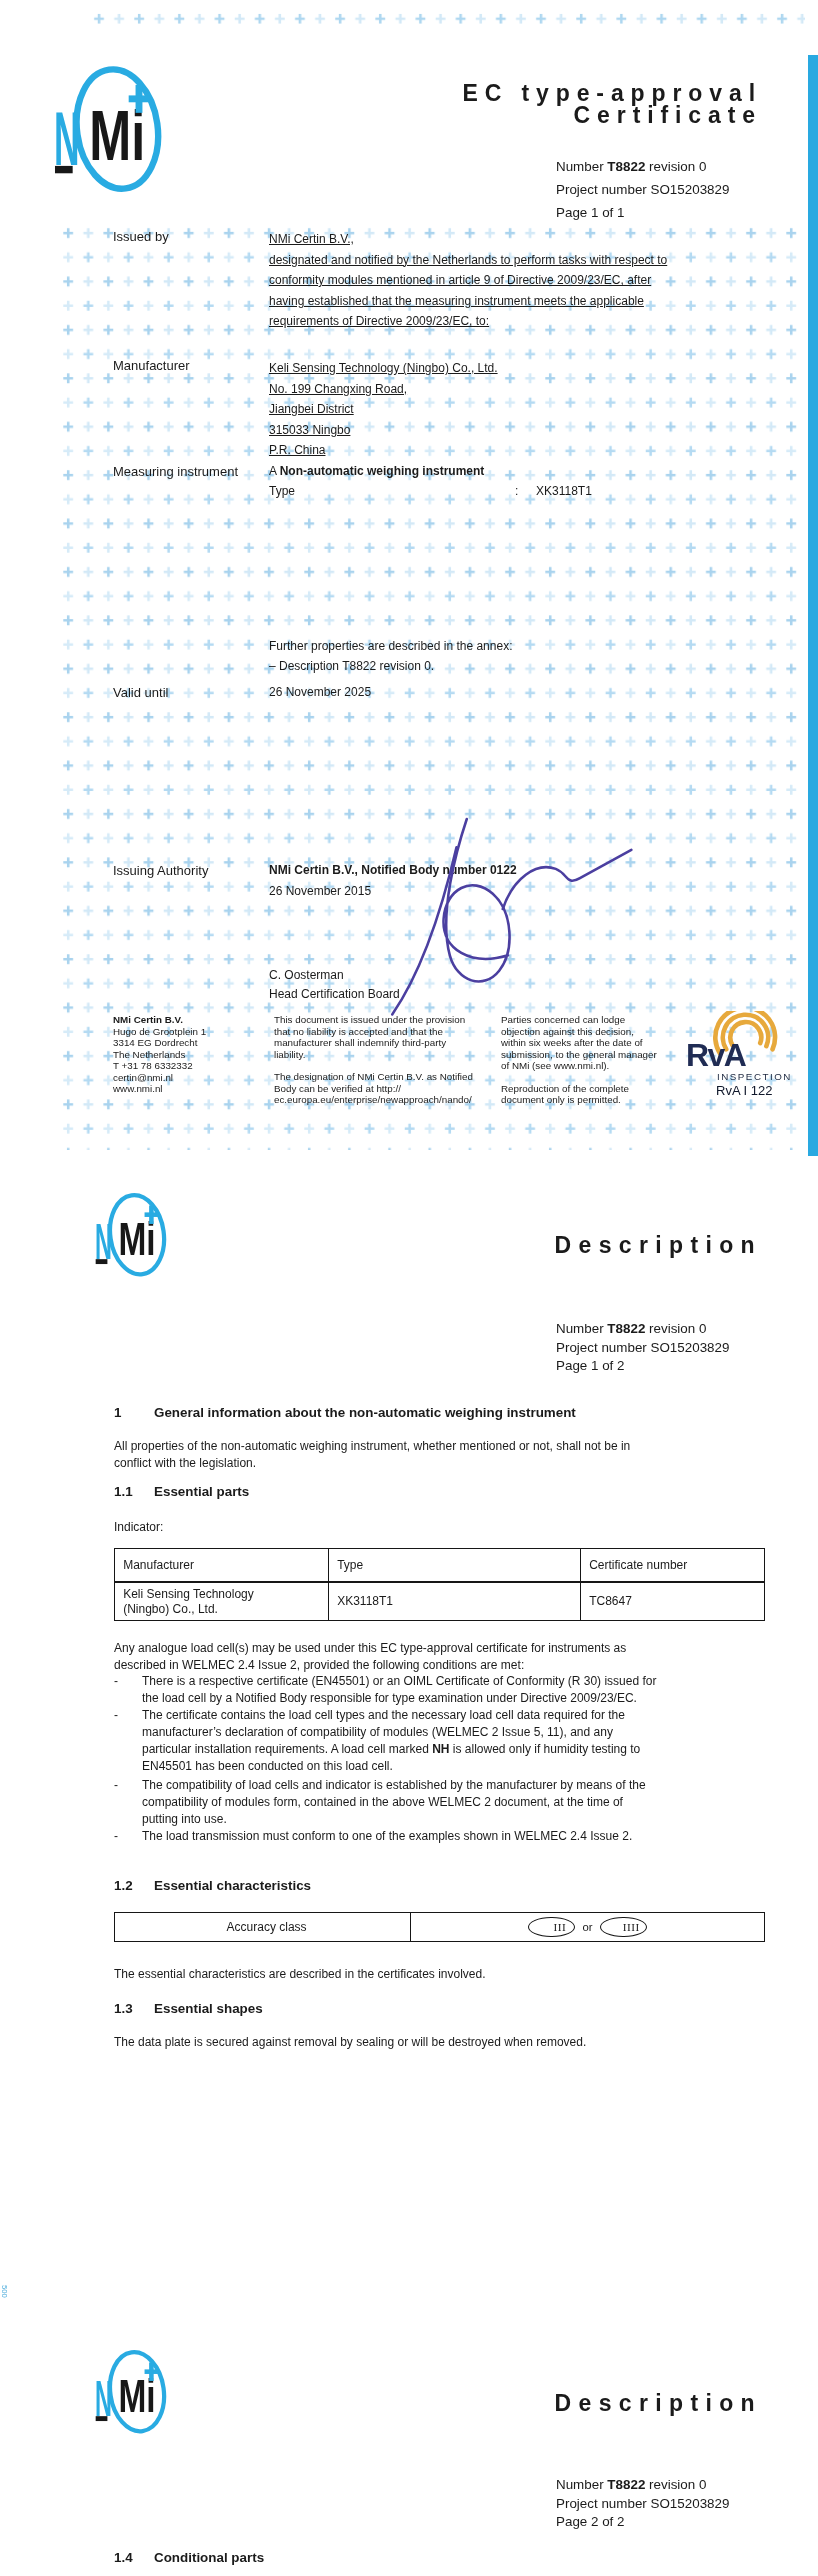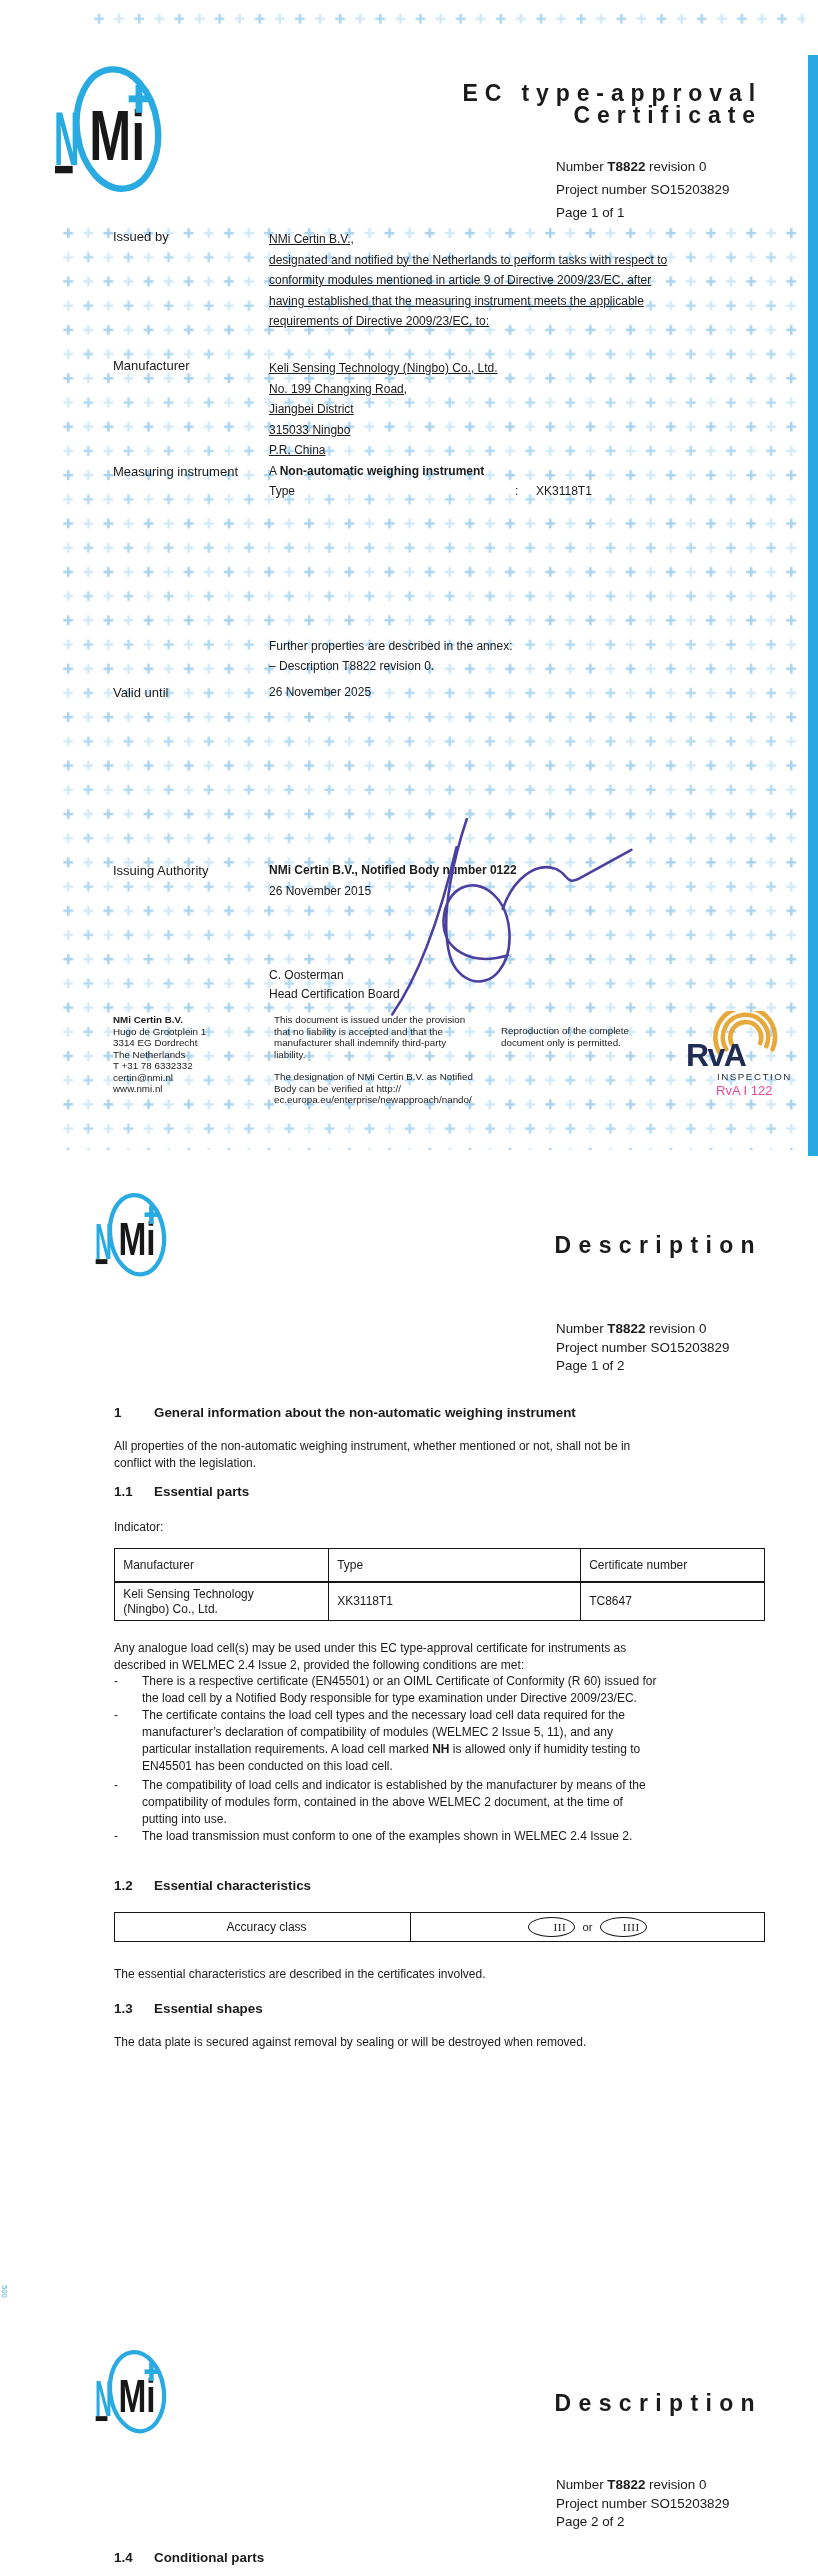--- a/index.html
+++ b/index.html
@@ -158,38 +158,45 @@
         <div>manufacturer shall indemnify third-party</div>
         <div>liability.</div>
       </div>
     <div class="lines" style="margin-top:11.3px">
         <div>The designation of NMi Certin B.V. as Notified</div>
         <div>Body can be verified at http://</div>
         <div>ec.europa.eu/enterprise/newapproach/nando/</div>
       </div>
   </div>
   <div class="fcol" style="left:501px;top:1014px">
+    <div class="lines">
+        <div>Parties concerned can lodge</div>
+        <div>objection against this decision,</div>
+        <div>within six weeks after the date of</div>
+        <div>submission, to the general manager</div>
+        <div>of NMi (see www.nmi.nl).</div>
+      </div>
     <div class="lines" style="margin-top:11.3px">
         <div>Reproduction of the complete</div>
         <div>document only is permitted.</div>
       </div>
   </div>
 
   <div class="abs" style="left:685px;top:1011px">
     <svg width="103" height="58" viewBox="0 0 200 112">
       <g fill="none" stroke="#e7a93c" stroke-width="9" stroke-linecap="round">
         <path d="M92,66 A30,30 0 1 1 146,62"></path>
         <path d="M80,74 A44,44 0 1 1 158,68"></path>
         <path d="M68,82 A58,58 0 1 1 170,74"></path>
       </g>
       <text x="2" y="106" font-size="62" font-weight="bold" fill="#202c54" letter-spacing="-3">RvA</text>
     </svg>
   </div>
   <div class="abs" style="left:717px;top:1071px;font-size:9.8px;letter-spacing:1.5px;color:#1e2940">INSPECTION</div>
-  <div class="abs" style="left:716px;top:1083px;font-size:13px;color:#ec4899">RvA I 122</div>
+  <div class="abs" style="left:716px;top:1083px;font-size:13px;color:#0f172a">RvA I 122</div>
 </div>
 
 <div class="page">
 
   <div class="abs" style="left:95px;top:36px">
     <svg width="75" height="88" viewBox="0 0 230 270">
       <ellipse cx="129" cy="128" rx="82" ry="122" fill="none" stroke="#29abe2" stroke-width="13" transform="rotate(-8 129 128)"></ellipse>
       <text x="0" y="202" font-size="155" font-weight="bold" fill="#29abe2" textLength="52" lengthAdjust="spacingAndGlyphs">N</text>
       <text x="72" y="191" font-size="143" font-weight="bold" fill="#181818" textLength="114" lengthAdjust="spacingAndGlyphs">Mi</text>
       <rect x="2" y="203" width="36" height="15" fill="#181818"></rect>
@@ -234,21 +241,21 @@
   </div>
 
   <div class="para lines" style="top:483px">
       <div>Any analogue load cell(s) may be used under this EC type-approval certificate for instruments as</div>
       <div>described in WELMEC 2.4 Issue 2, provided the following conditions are met:</div>
     </div>
 
   <div class="bullet" style="top:516px">
     <span class="dash">-</span>
     <div class="btxt lines">
-        <div>There is a respective certificate (EN45501) or an OIML Certificate of Conformity (R 60) issued for</div>
+        <div>There is a respective certificate (EN45501) or an OIML Certificate of Conformity (R 30) issued for</div>
         <div>the load cell by a Notified Body responsible for type examination under Directive 2009/23/EC.</div>
       </div>
   </div>
   <div class="bullet" style="top:550px">
     <span class="dash">-</span>
     <div class="btxt">
       <div class="nw">The certificate contains the load cell types and the necessary load cell data required for the</div>
       <div class="nw">manufacturer’s declaration of compatibility of modules (WELMEC 2 Issue 5, 11), and any</div>
       <div class="nw"><span>particular installation requirements. A load cell marked </span><span class="b">NH</span><span> is allowed only if humidity testing to</span></div>
       <div class="nw">EN45501 has been conducted on this load cell.</div>

